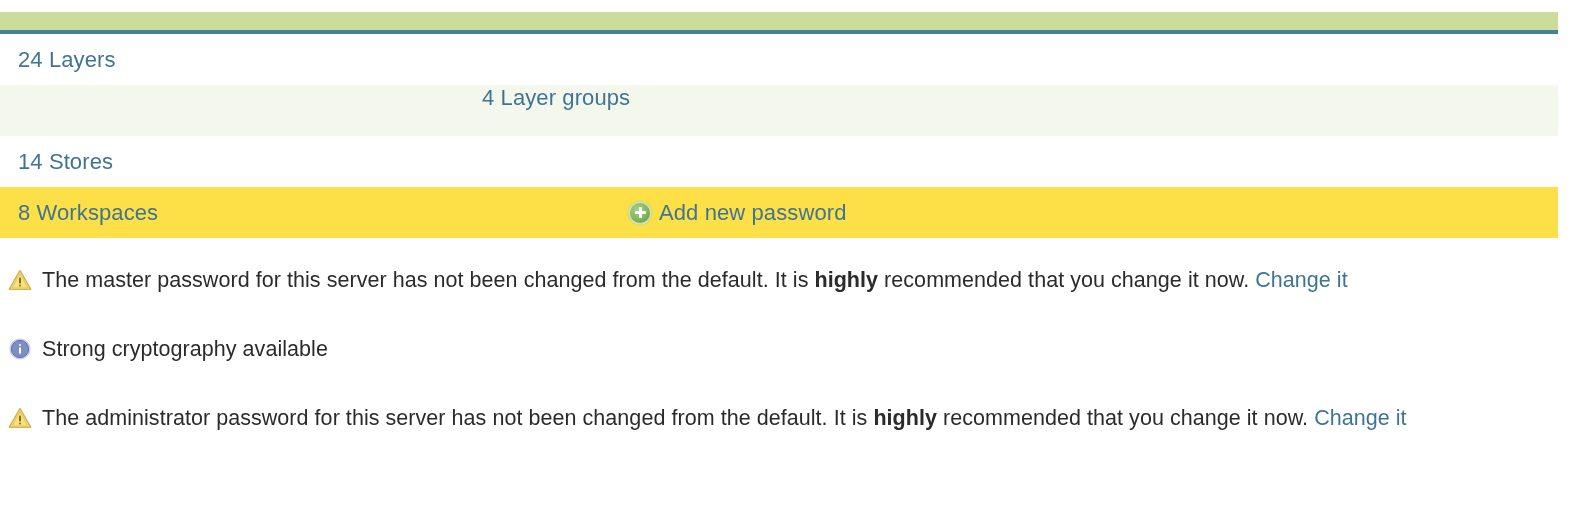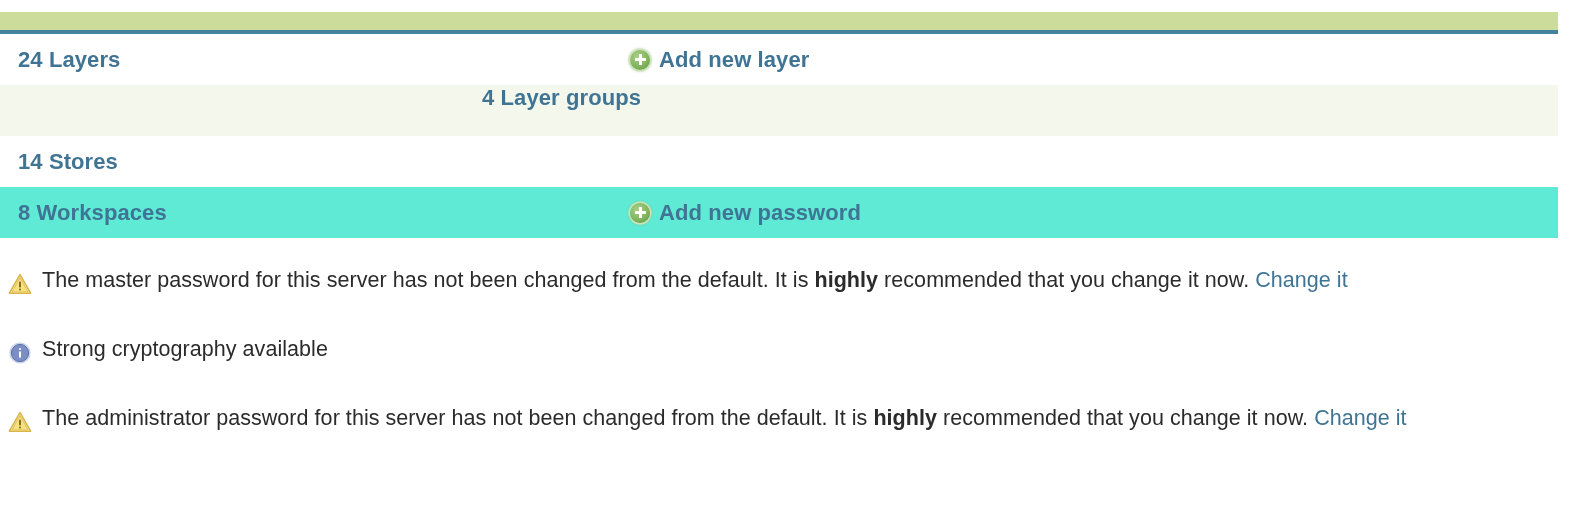--- a/index.html
+++ b/index.html
@@ -31,25 +31,24 @@
   .catalog-header {
     height: 18px;
     background: #cbdc9b;
     border-bottom: 4px solid #44819d;
   }
   .cat-row {
     display: flex;
     align-items: center;
     height: 51px;
     box-sizing: border-box;
-    font-weight: bold;
   }
   .cat-row.bg-white { background: #ffffff; }
   .cat-row.bg-pale  { background: #f4f8ec; flex-direction: column; }
-  .cat-row.bg-green { background: #5eead4; }
+  .cat-row.bg-green { background: #fde047; }
 
   .cat-count {
     width: 630px;
     flex: 0 0 630px;
     padding-left: 18px;
     box-sizing: border-box;
     font-size: 22px;
     color: #3f7495;
     letter-spacing: 0.1px;
     white-space: nowrap;
@@ -100,21 +99,21 @@
 
   
   .messages {
     position: absolute;
     left: 0;
     top: 262px;
     width: 1576px;
   }
   .msg {
     display: flex;
-    align-items: center;
+    align-items: flex-start;
     padding: 0 12px 0 8px;
     margin-bottom: 32px;
   }
   .msg-icon {
     flex: 0 0 24px;
     width: 24px;
     height: 24px;
     margin-top: 6px;
     margin-right: 10px;
     position: relative;
@@ -141,24 +140,20 @@
 </head>
 <body>
 
 <div class="page">
 
   <div class="catalog">
     <div class="catalog-header"></div>
 
     <div class="cat-row bg-white">
       <div class="cat-count">24 Layers</div>
-      <div class="cat-action">
-        <span class="icon-add"></span>
-        <span class="cat-action-label">Add new layer</span>
-      </div>
     </div>
 
     <div class="cat-row bg-pale">
       <div class="cat-count">4 Layer groups</div>
     </div>
 
     <div class="cat-row bg-white">
       <div class="cat-count">14 Stores</div>
     </div>
 

